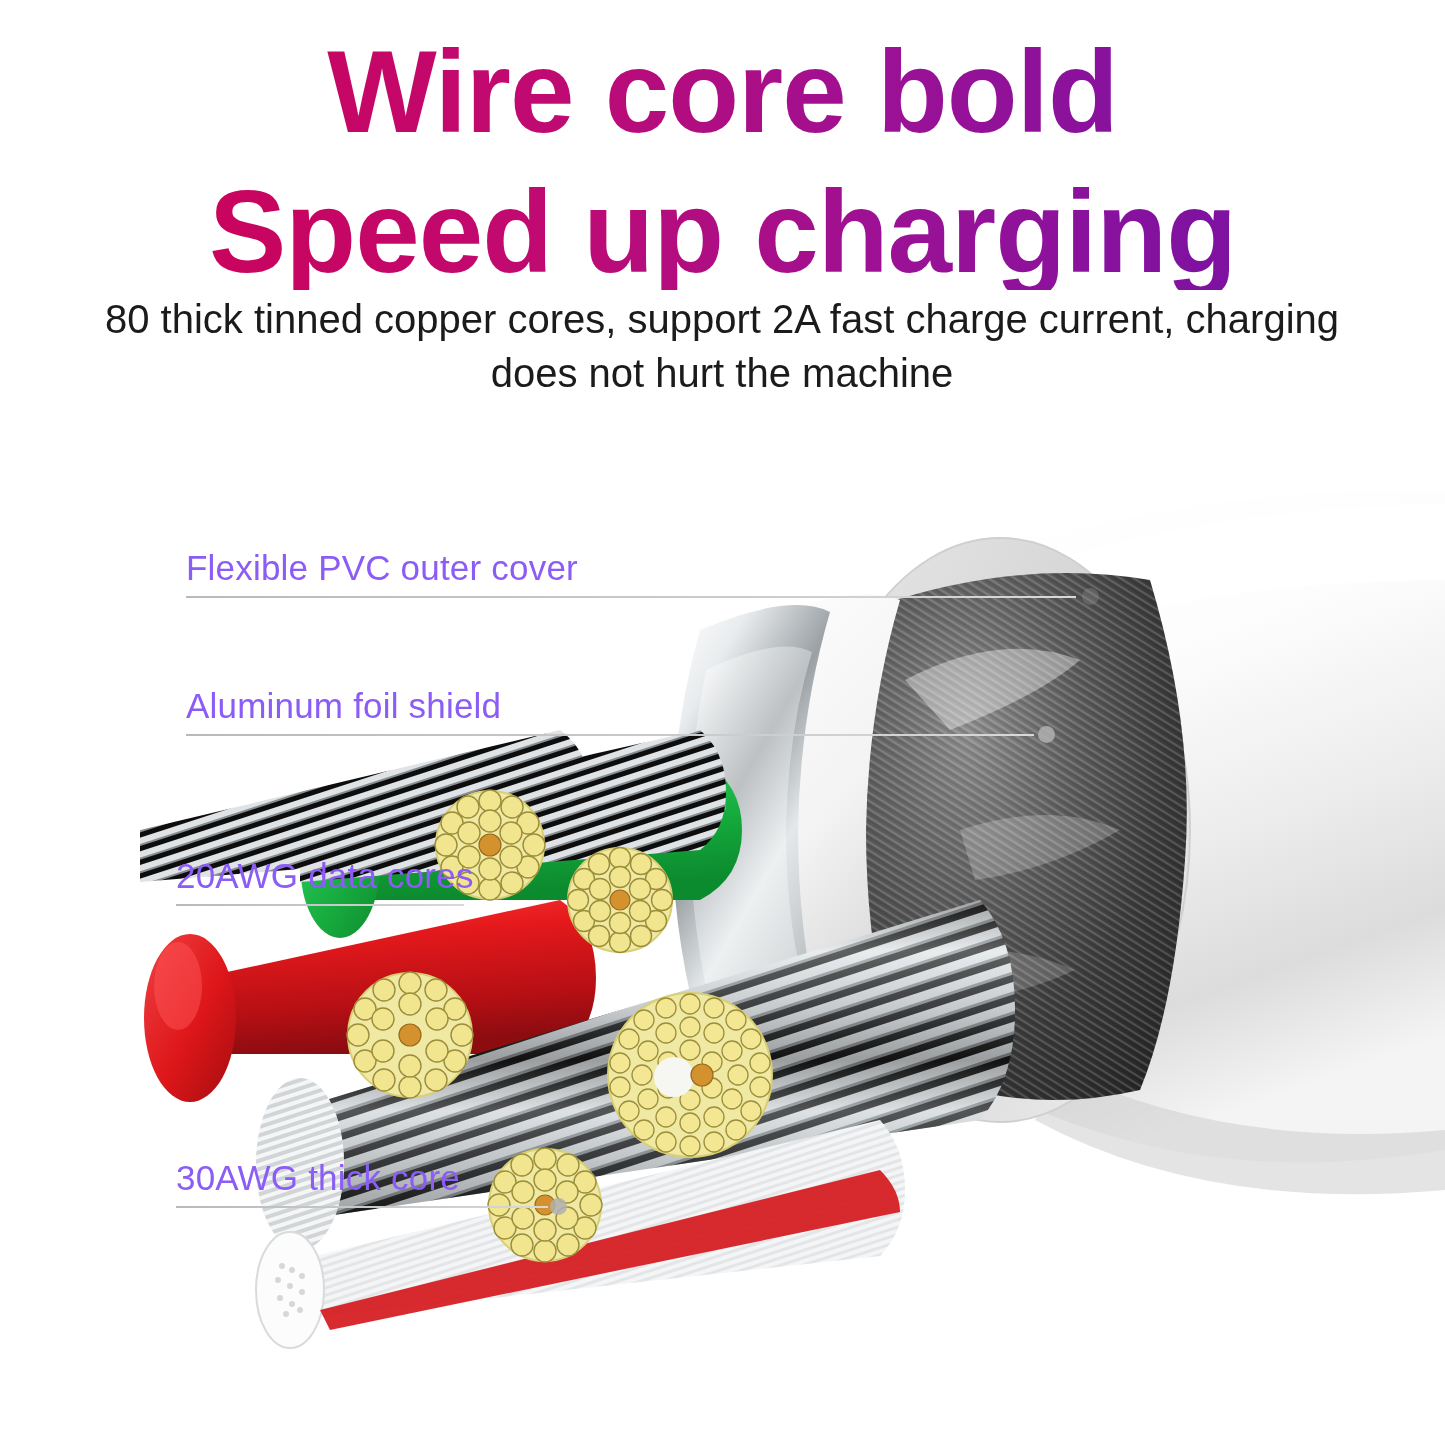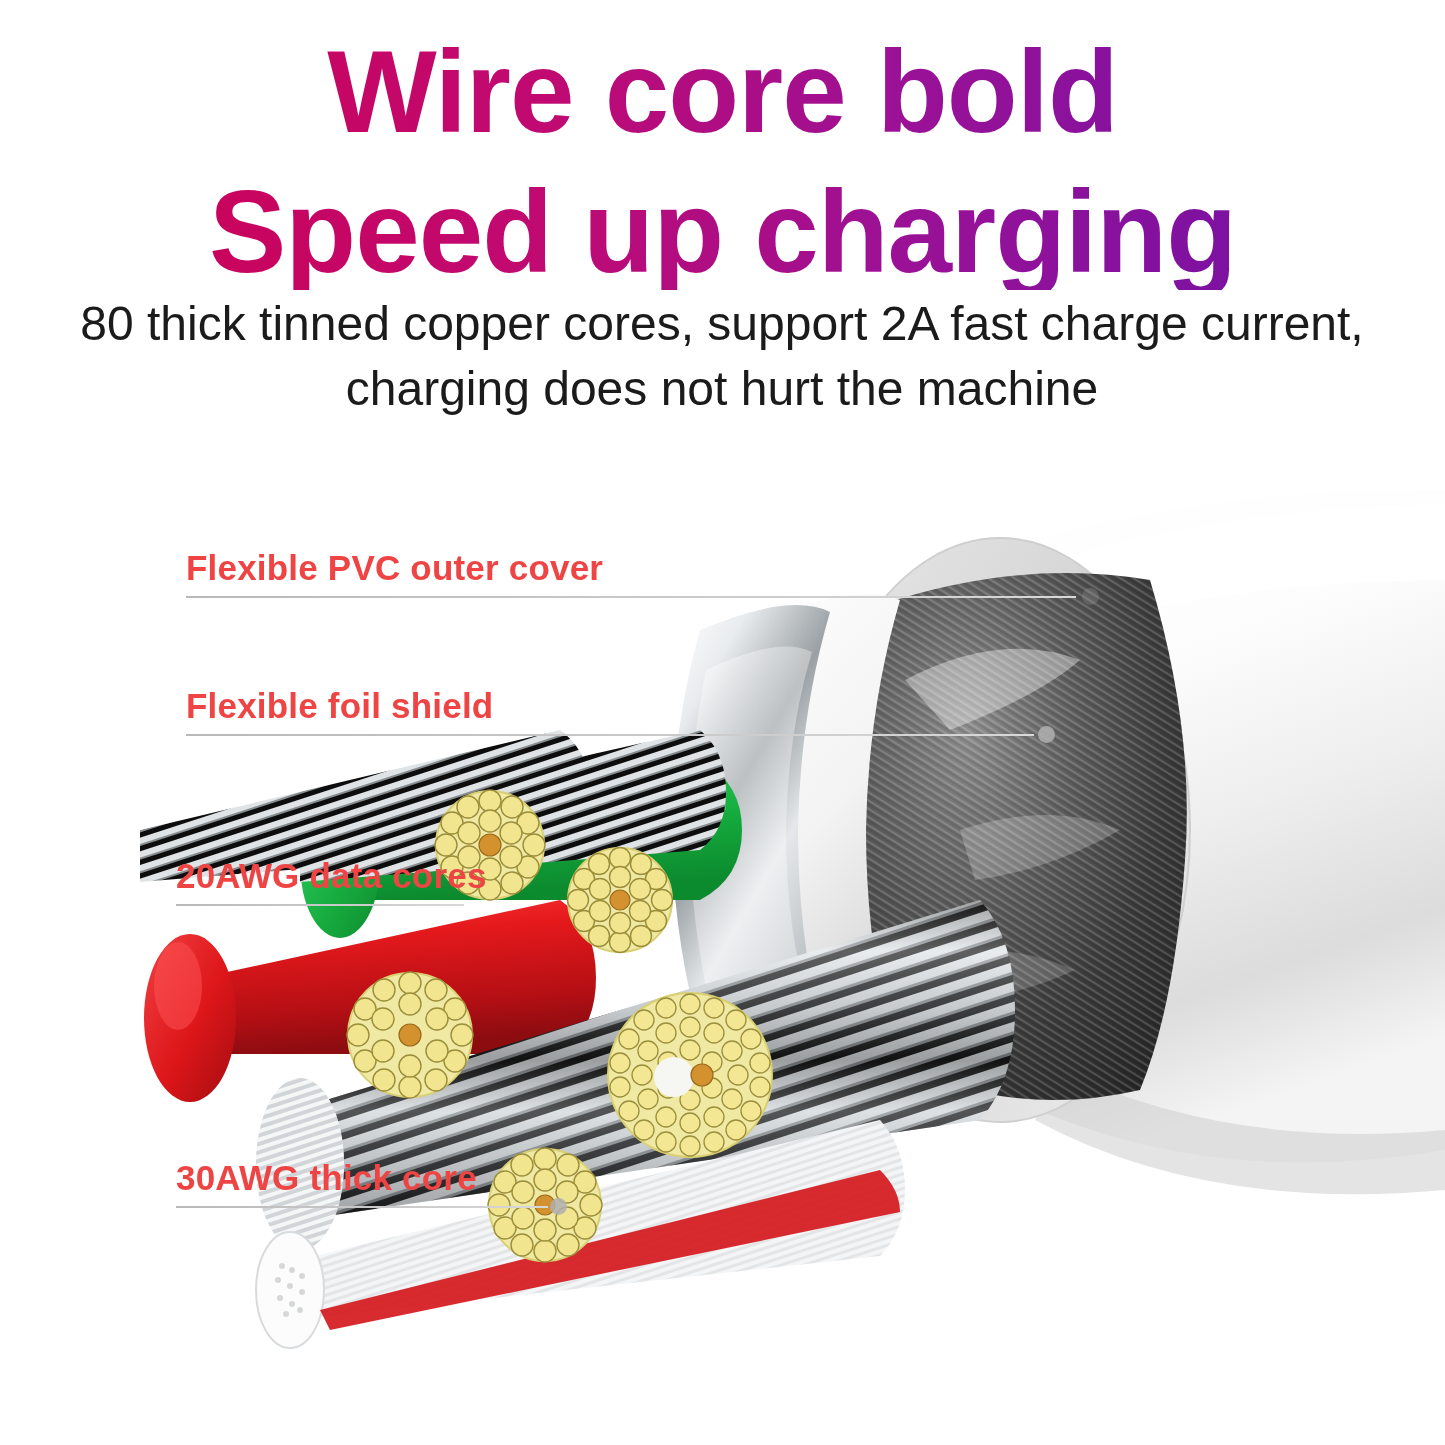--- a/index.html
+++ b/index.html
@@ -47,21 +47,21 @@
   }
 
   
   #subtitle {
     position: absolute;
     left: 72px;
     top: 292px;
     width: 1300px;
     text-align: center;
     font-family: "Liberation Sans", sans-serif;
-    font-size: 48px;
+    font-size: 40px;
     line-height: 1.35;
     color: #1b1b1b;
     font-weight: 400;
   }
 
   
   #illustration {
     position: absolute;
     left: 0;
     top: 430px;
@@ -80,22 +80,22 @@
   .callout {
     position: absolute;
   }
   .callout-text {
     position: absolute;
     left: 0;
     bottom: 10px;
     white-space: nowrap;
     font-family: "Liberation Sans", sans-serif;
     font-size: 35px;
-    color: #ef4444;
-    font-weight: 700;
+    color: #8b5cf6;
+    font-weight: 400;
     letter-spacing: 0.2px;
     text-align: center;
   }
   .callout-line {
     position: absolute;
     left: 0;
     bottom: 0;
     height: 2px;
     background: linear-gradient(90deg, #b9b9b9 0%, #c9c9c9 55%, #d8d8d8 100%);
   }
@@ -473,21 +473,21 @@
     </svg>
   </div>
 
   <div class="callout" id="callout-pvc">
     <span class="callout-text">Flexible PVC outer cover</span>
     <span class="callout-line" style="width:890px;"></span>
     <span class="callout-dot faint" style="left:896px;"></span>
   </div>
 
   <div class="callout" id="callout-foil">
-    <span class="callout-text">Flexible foil shield</span>
+    <span class="callout-text">Aluminum foil shield</span>
     <span class="callout-line" style="width:848px;"></span>
     <span class="callout-dot" style="left:852px;"></span>
   </div>
 
   <div class="callout" id="callout-20awg">
     <span class="callout-text">20AWG data cores</span>
     <span class="callout-line" style="width:288px;"></span>
   </div>
 
   <div class="callout" id="callout-30awg">

